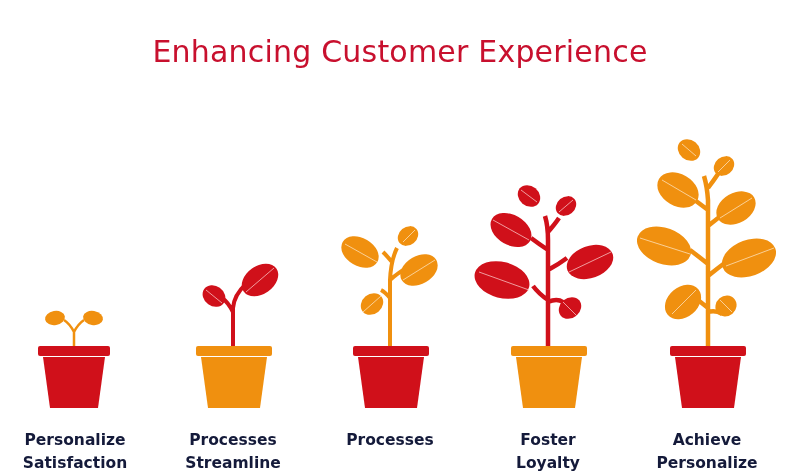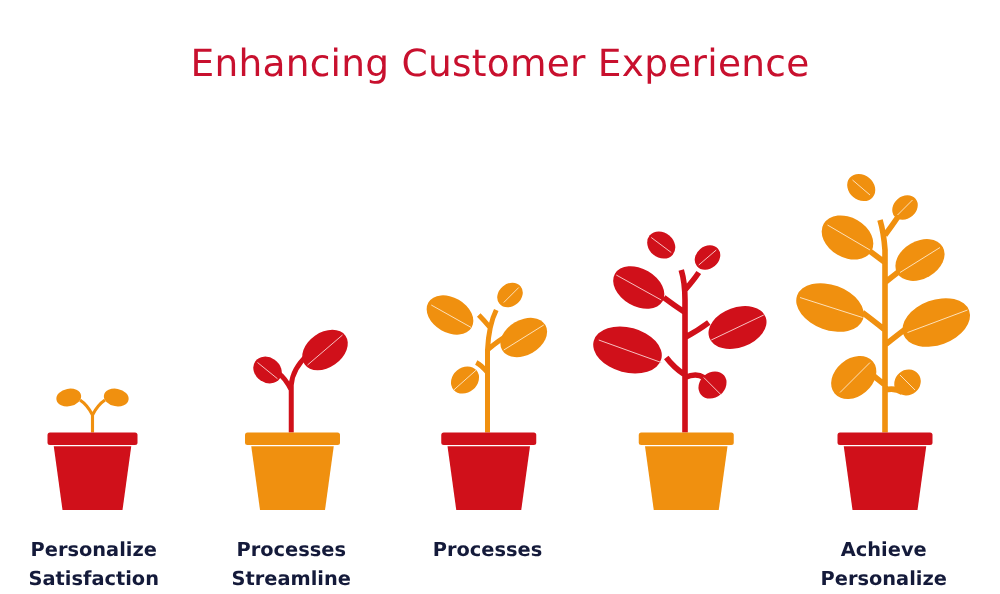--- a/index.html
+++ b/index.html
@@ -97,20 +97,24 @@
         <path d="M48,150 L64,162"></path>
           <path d="M86,172 L100,160"></path>
           <path d="M20,180 L56,200"></path>
         <path d="M96,232 L138,212"></path>
           <path d="M6,232 L56,250"></path>
           <path d="M90,262 L104,276"></path>
       </g>
       <rect x="38" y="306" width="76" height="10" rx="2" fill="#f0900f"></rect>
       <path d="M43,317 L109,317 L102,368 L50,368 Z" fill="#f0900f"></path>
     </svg>
+    <div class="label">
+      <div>Foster</div>
+      <div>Loyalty</div>
+    </div>
   </div>
 
   <div class="step" style="left:632px;">
     <svg width="150" height="400">
       <path d="M76,306 L76,160 Q75,146 72,136 M76,268 Q68,262 62,256 M76,272 Q84,270 90,274 M76,236 Q86,228 94,222 M76,224 Q66,216 58,210 M76,186 Q86,178 94,172 M76,170 Q68,164 60,158 M76,148 Q82,140 86,134" stroke="#f0900f" stroke-width="4.5" fill="none"></path>
       <g fill="#f0900f">
         <ellipse cx="57" cy="110" rx="12" ry="10" transform="rotate(40 57 110)"></ellipse>
         <ellipse cx="92" cy="126" rx="11" ry="9" transform="rotate(-40 92 126)"></ellipse>
         <ellipse cx="46" cy="150" rx="22" ry="16" transform="rotate(30 46 150)"></ellipse>
         <ellipse cx="104" cy="168" rx="21" ry="15" transform="rotate(-30 104 168)"></ellipse>

